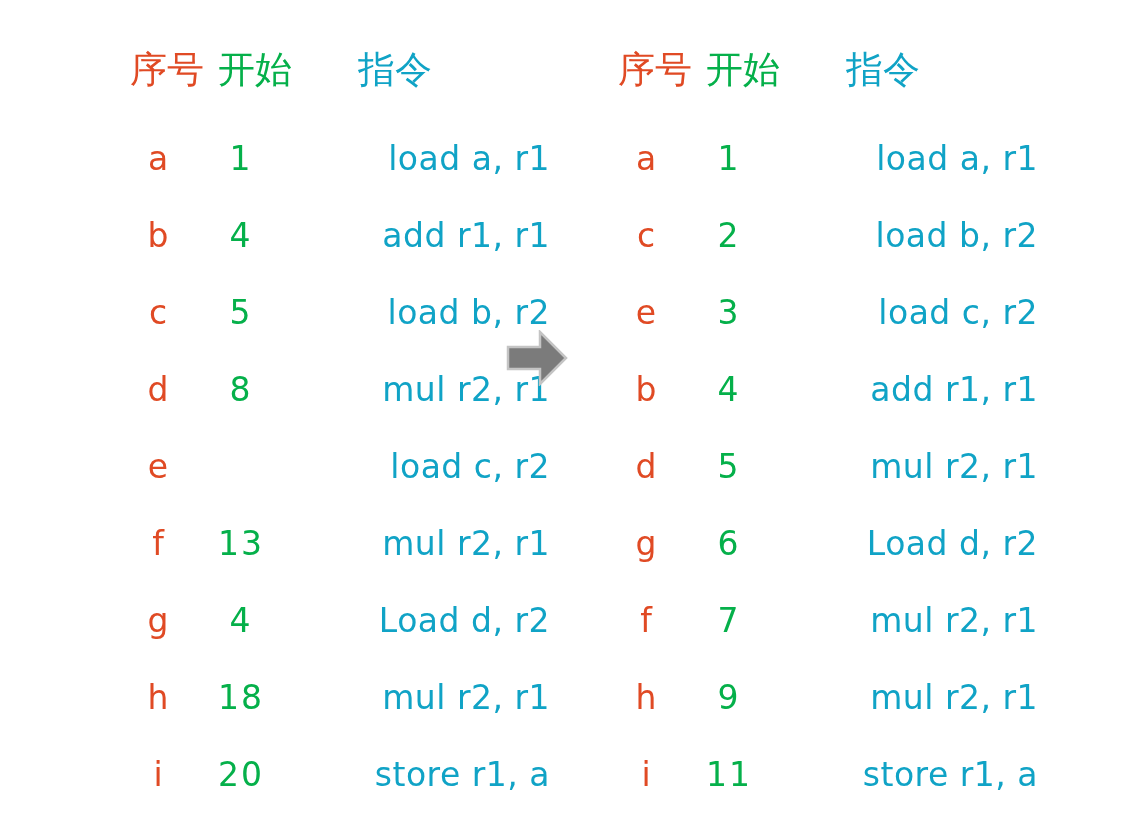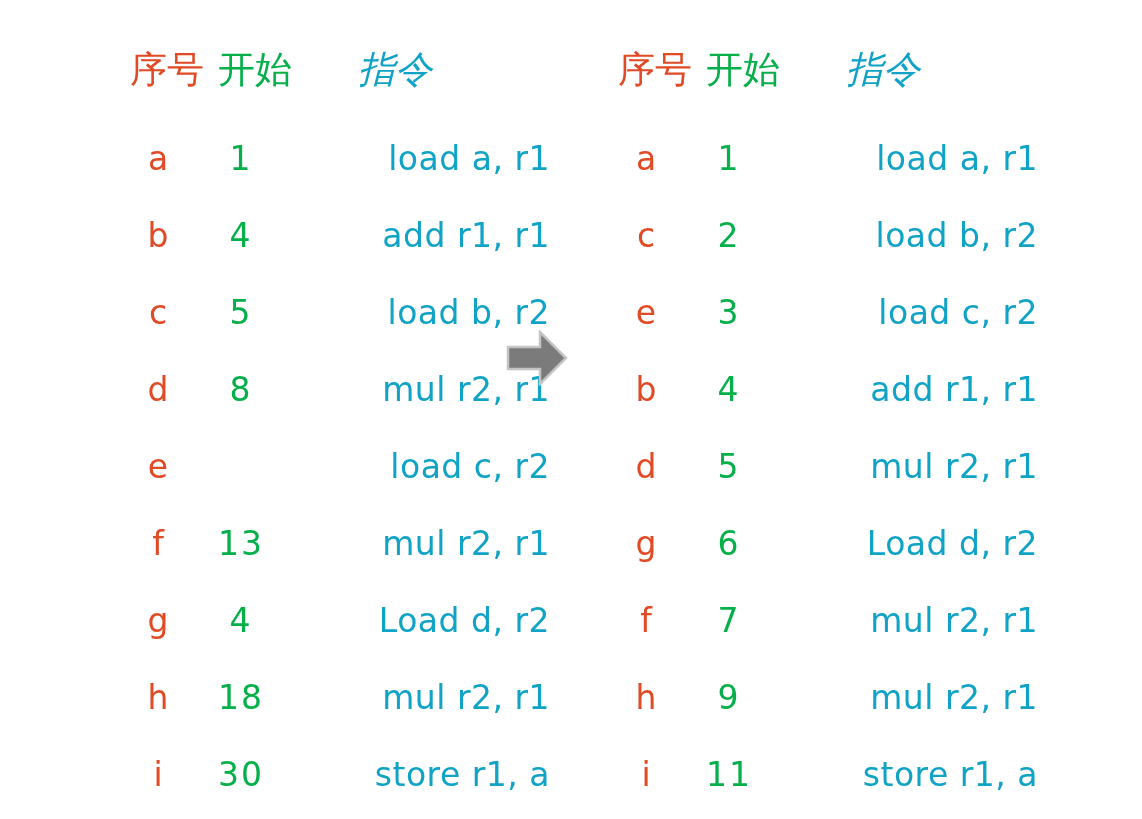--- a/index.html
+++ b/index.html
@@ -43,21 +43,21 @@
   .hdr {
     position: absolute;
     top: 0;
     font-size: 37px;
     line-height: 52px;
     font-weight: 400;
     white-space: nowrap;
   }
   .hdr-seq   { left: 0px;   color: #E04A24; }
   .hdr-start { left: 88px;  color: #05B04A; }
-  .hdr-instr { left: 228px; color: #10A3C6; font-style: italic; }
+  .hdr-instr { left: 228px; color: #10A3C6; }
 
   
   .row {
     position: absolute;
     left: 0;
     width: 420px;
     height: 50px;
   }
   .cell {
     position: absolute;
@@ -142,21 +142,21 @@
       <span class="cell cell-start">4</span>
       <span class="cell cell-instr">Load d, r2</span>
     </div>
     <div class="row" style="top:673px">
       <span class="cell cell-label">h</span>
       <span class="cell cell-start">18</span>
       <span class="cell cell-instr">mul r2, r1</span>
     </div>
     <div class="row" style="top:750px">
       <span class="cell cell-label">i</span>
-      <span class="cell cell-start">30</span>
+      <span class="cell cell-start">20</span>
       <span class="cell cell-instr">store r1, a</span>
     </div>
   </div>
 
   <div id="transform-arrow">
     <svg width="62" height="56" viewBox="0 0 62 56" xmlns="http://www.w3.org/2000/svg">
       <polygon points="2,17 34,17 34,2 60,28 34,54 34,39 2,39" fill="#7B7B7B" stroke="#C4C4C4" stroke-width="2.5" stroke-linejoin="miter"></polygon>
     </svg>
   </div>
 

